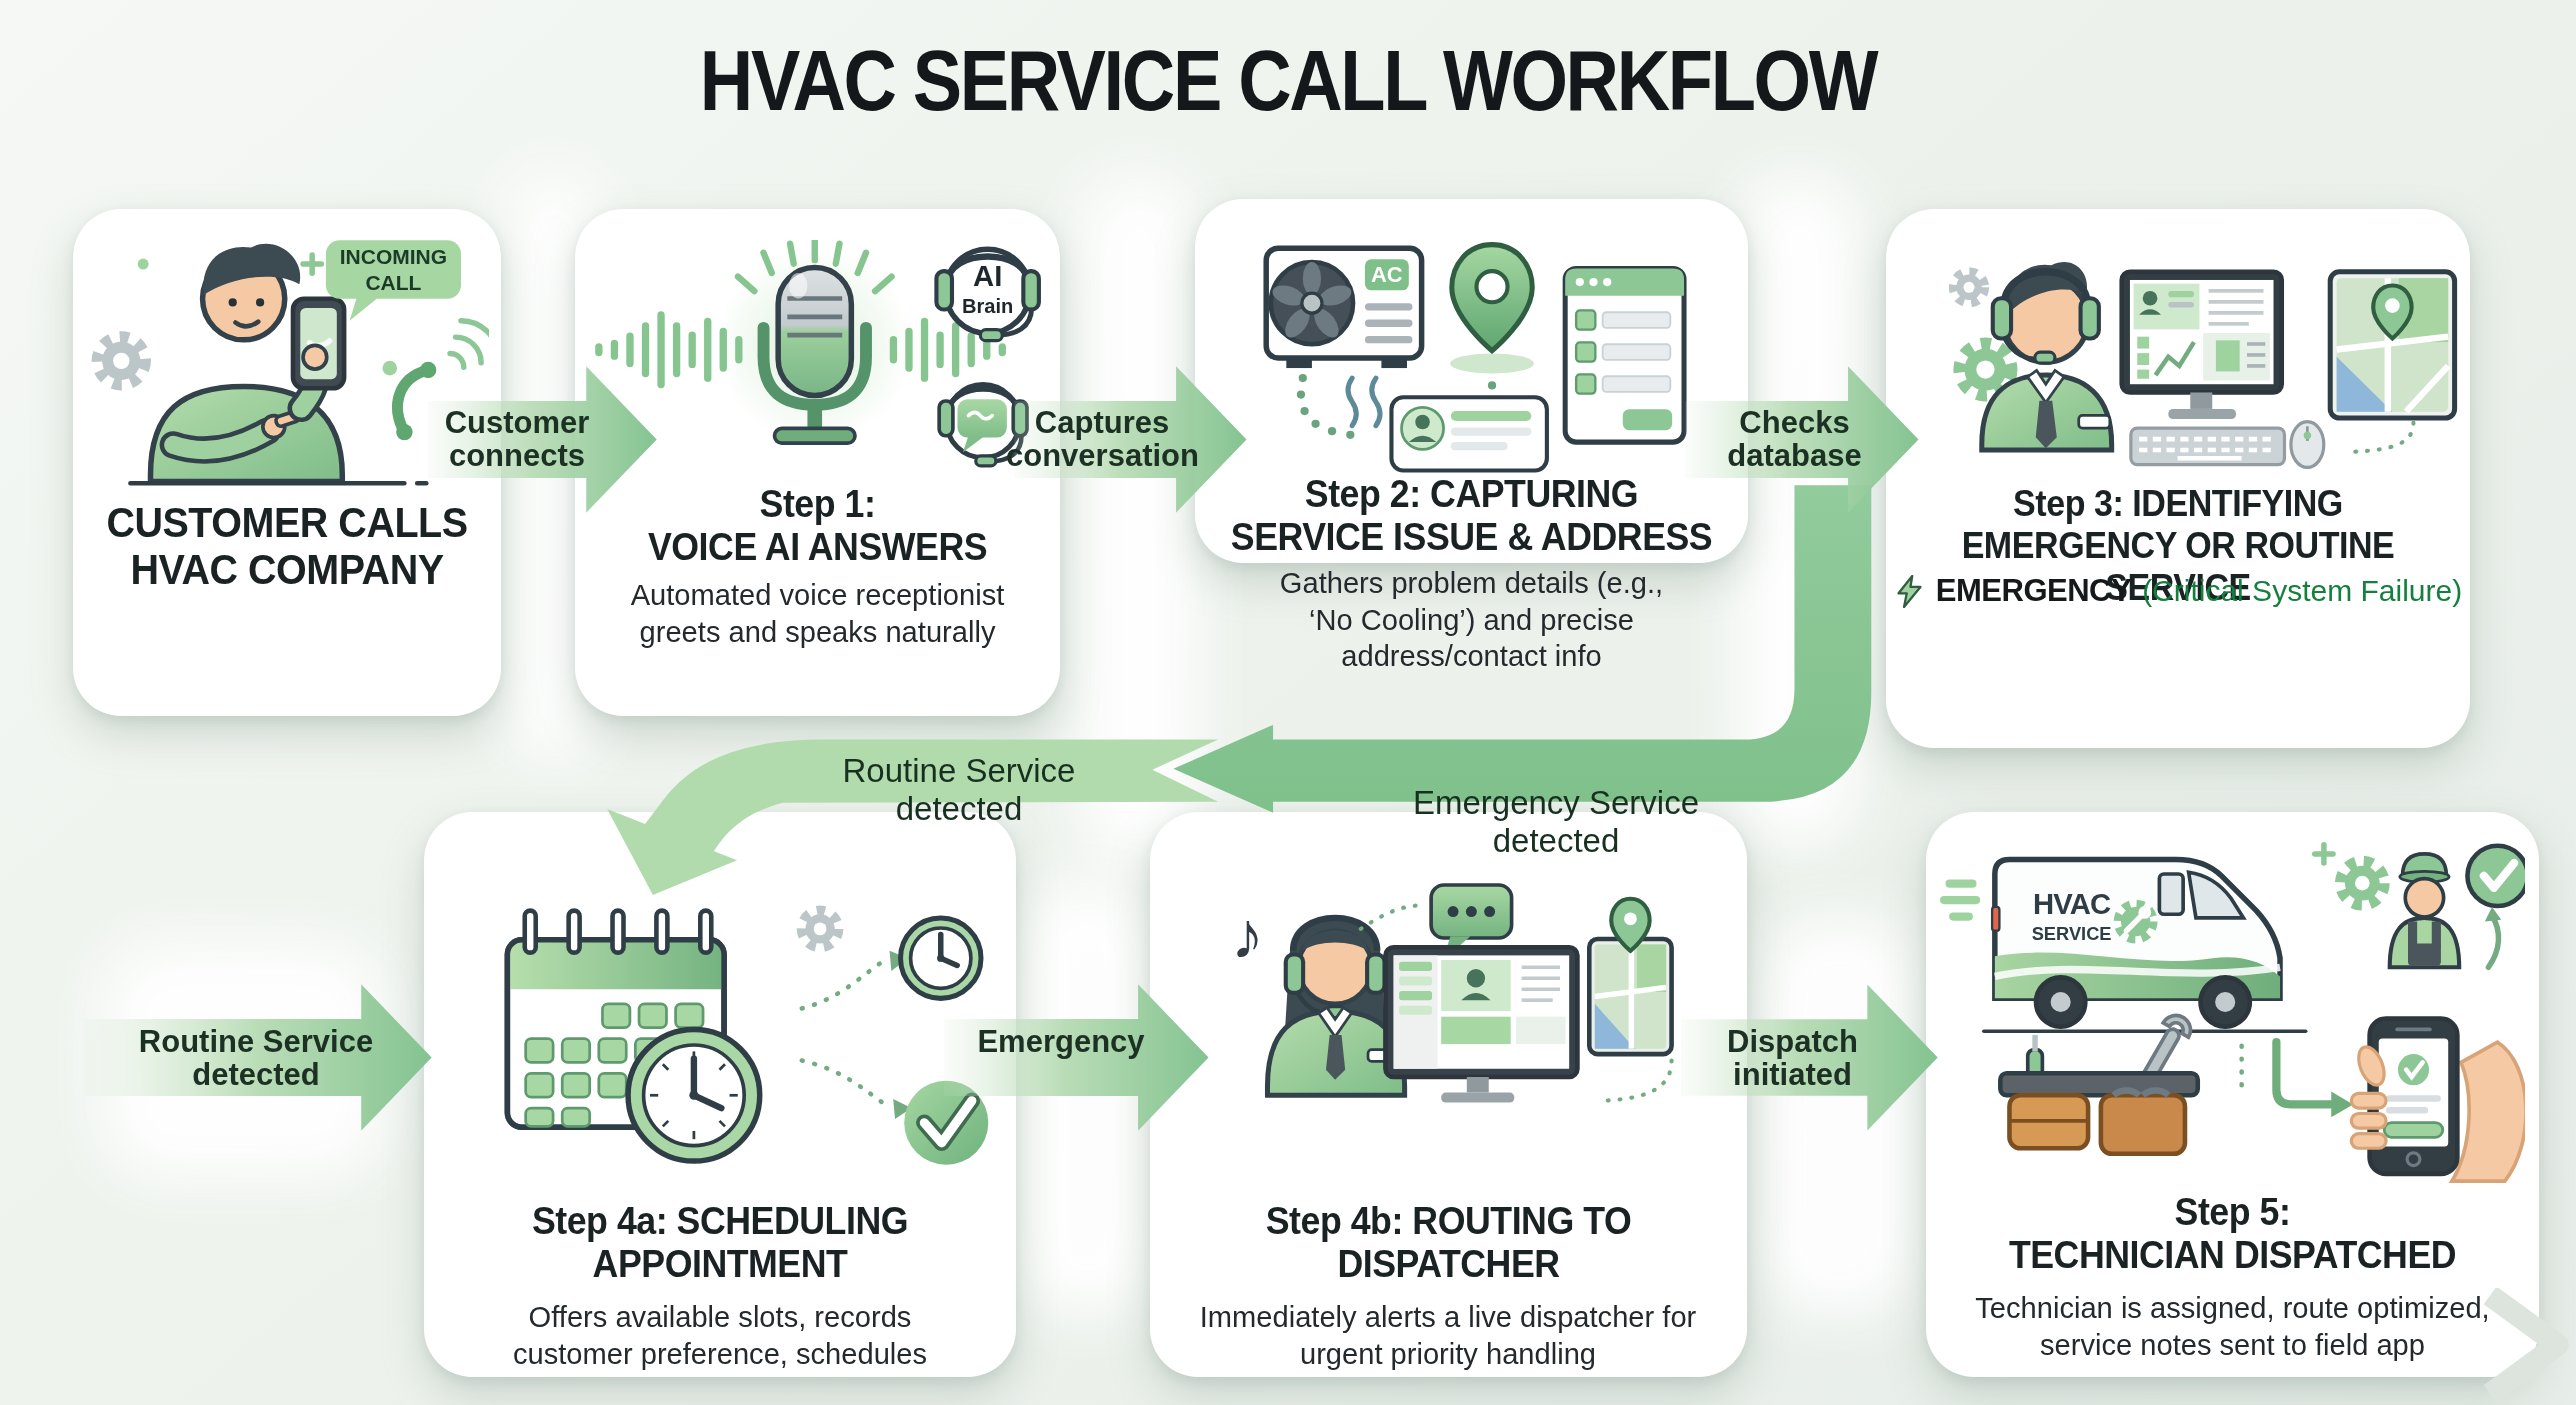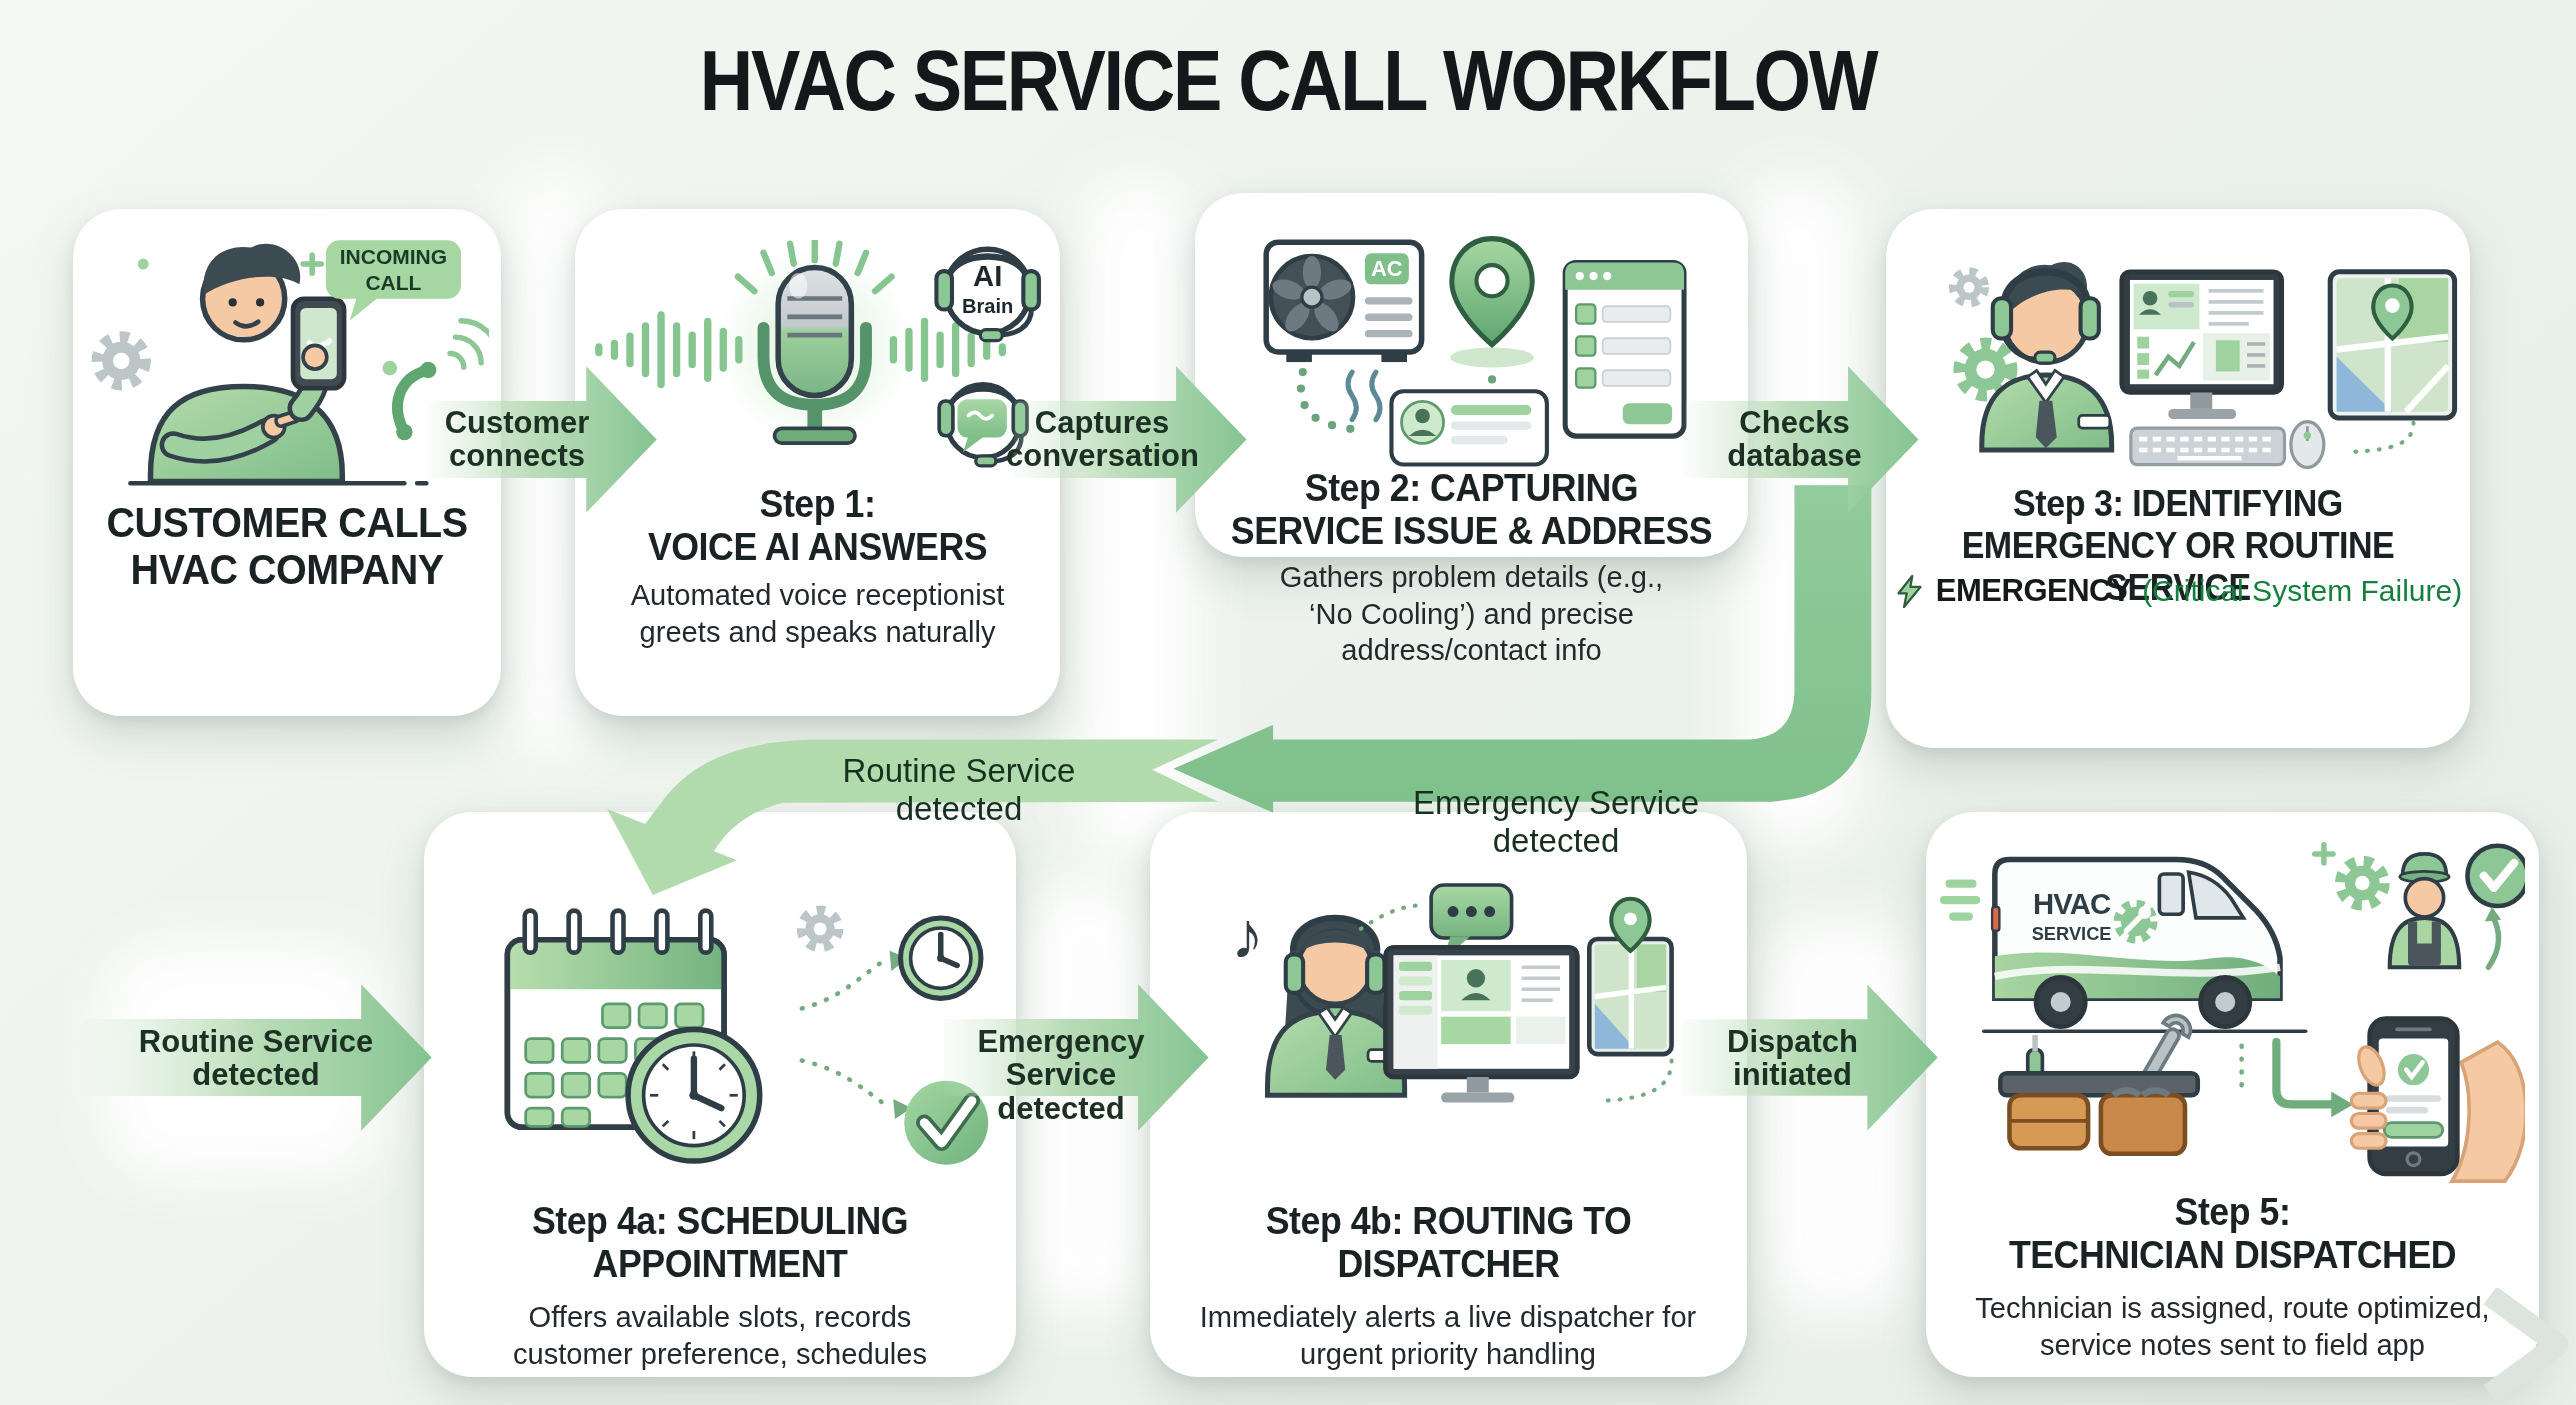--- a/index.html
+++ b/index.html
@@ -183,21 +183,21 @@
       <rect x="46" y="90" width="22" height="11" rx="5.5" fill="#8cc795" stroke="#2f3e46" stroke-width="3.5"></rect>
     </g>
   </svg>
   <div class="card-title" style="top:274px;font-size:38px">
     <span>Step 1:</span>
     <span>VOICE AI ANSWERS</span>
   </div>
   <div class="card-desc" style="top:368px;left:32px;width:421px">Automated voice receptionist greets and speaks naturally</div>
 </div>
 
-<div class="card" style="left:1195px;top:193px;width:553px;height:364px">
+<div class="card" style="left:1195px;top:199px;width:553px;height:364px">
   <svg class="illo" style="left:20px;top:40px" width="512" height="238" viewBox="0 0 560 260">
     <defs>
       <linearGradient id="c3pin" x1="0" y1="0" x2="0" y2="1">
         <stop offset="0" stop-color="#a5d7a1"></stop>
           <stop offset="1" stop-color="#5fa671"></stop>
       </linearGradient>
     </defs>
     <g>
       <rect x="56" y="10" width="170" height="120" rx="13" fill="#fdfefd" stroke="#2f3e46" stroke-width="6"></rect>
       <circle cx="106" cy="70" r="45" fill="#454f57" stroke="#2f3e46" stroke-width="5"></circle>
@@ -716,21 +716,20 @@
       <linearGradient id="ag5" x1="0" y1="0" x2="1" y2="0">
     <stop offset="0" stop-color="#cfe6cc" stop-opacity=".1"></stop>
         <stop offset=".45" stop-color="#b2d9af" stop-opacity=".9"></stop>
         <stop offset="1" stop-color="#84c391"></stop>
   </linearGradient>
     </defs>
   <path d="M0,46 L212,46 L212,8 L289,88 L212,168 L212,130 L0,130 Z" fill="url(#ag5)"></path>
 </svg>
 <div class="arrow-label" style="left:942px;top:1025px;width:238px">
   <span>Emergency</span>
-    <span>Service detected</span>
 </div>
 
 <svg class="arrow-svg" style="left:1681px;top:977px" width="264" height="161" viewBox="0 0 289 176">
   <defs>
       <linearGradient id="ag6" x1="0" y1="0" x2="1" y2="0">
     <stop offset="0" stop-color="#cfe6cc" stop-opacity=".1"></stop>
         <stop offset=".45" stop-color="#b2d9af" stop-opacity=".9"></stop>
         <stop offset="1" stop-color="#84c391"></stop>
   </linearGradient>
     </defs>

